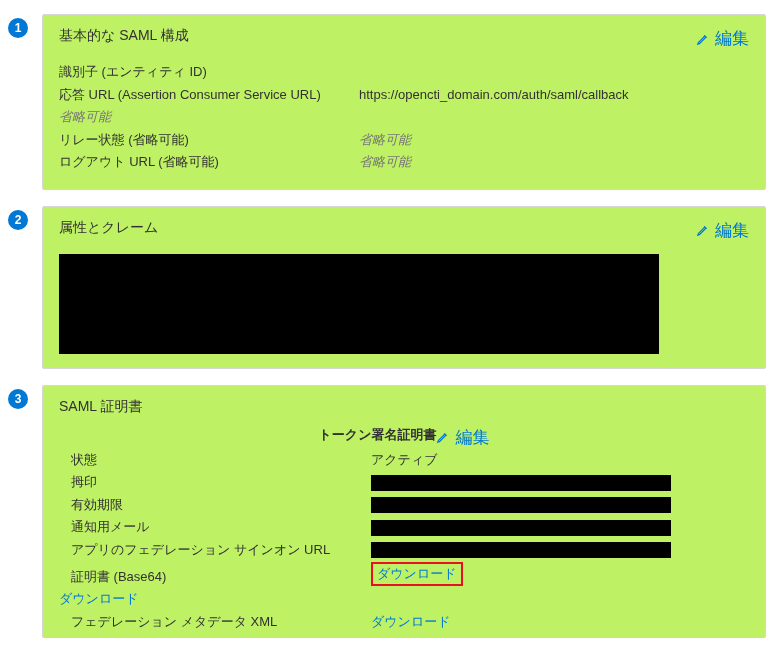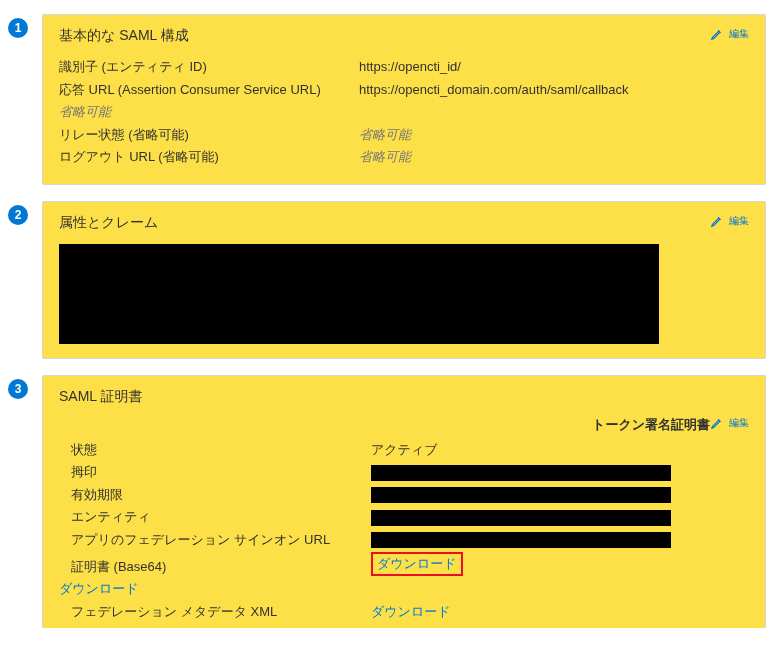--- a/index.html
+++ b/index.html
@@ -16,34 +16,34 @@
     background: #0078d4; color: #fff;
     display: flex; align-items: center; justify-content: center;
     font-weight: 600; font-size: 12px;
     flex-shrink: 0;
     margin-top: 4px;
   }
   .card {
     flex: 1;
     margin-left: 14px;
     border: 1px solid #d6d6d6;
-    background: #fde047;
+    background: #bef264;
     padding: 12px 16px 14px 16px;
     border-radius: 2px;
     position: relative;
   }
   .card-header {
     display: flex; justify-content: space-between; align-items: flex-start;
     margin-bottom: 12px;
   }
   .card-title { font-size: 14px; color: #323130; }
   .subhead { font-weight: 700; font-size: 13px; margin-bottom: 6px; }
   .edit-btn {
     display: inline-flex; align-items: center; gap: 5px;
-    color: #0078d4; cursor: pointer; font-size: 10px;
+    color: #0078d4; cursor: pointer; font-size: 17px;
     background: none; border: none;
   }
   .edit-btn svg { width: 14px; height: 14px; stroke: #0078d4; fill: none; }
   .kv { display: flex; margin-bottom: 3px; line-height: 1.5; align-items: flex-end; }
   .kv .k { width: 300px; flex-shrink: 0; color: #323130; }
   .kv .v { flex: 1; color: #323130; }
   .kv .optional { color: #767676; font-style: italic; }
   .link { color: #0078d4; cursor: pointer; }
   .redacted {
     background: #000;
@@ -79,21 +79,20 @@
         <svg viewBox="0 0 24 24" stroke-width="2">
             <path d="M3 21l3-1 11-11-2-2L4 18l-1 3z"></path>
             <path d="M14 6l4 4"></path>
           </svg>
         <span>編集</span>
       </button>
     </div>
     <div>
       <div class="kv">
         <div class="k">識別子 (エンティティ ID)</div>
-        <div class="v">https://opencti_id/</div>
       </div>
       <div class="kv">
         <div class="k">応答 URL (Assertion Consumer Service URL)</div>
         <div class="v">https://opencti_domain.com/auth/saml/callback</div>
       </div>
       <div class="kv">
         <div class="v optional">省略可能</div>
       </div>
       <div class="kv">
         <div class="k">リレー状態 (省略可能)</div>
@@ -122,21 +121,21 @@
     </div>
     <div class="redacted"></div>
   </div>
 </div>
 
 <div class="row" style="margin-bottom:0">
   <div class="badge">3</div>
   <div class="card cert-block" style="border-bottom:none; padding-bottom:4px;">
     <div class="card-title" style="margin-bottom:10px">SAML 証明書</div>
 
-    <div style="display:flex; justify-content:flex-end; align-items:flex-start;">
+    <div style="display:flex; justify-content:center; align-items:flex-start;">
       <div class="subhead">トークン署名証明書</div>
       <button class="edit-btn">
         <svg viewBox="0 0 24 24" stroke-width="2">
             <path d="M3 21l3-1 11-11-2-2L4 18l-1 3z"></path>
             <path d="M14 6l4 4"></path>
           </svg>
         <span>編集</span>
       </button>
     </div>
 
@@ -146,21 +145,21 @@
     </div>
     <div class="kv">
       <div class="k">拇印</div>
       <div class="v"><span class="redacted-inline"></span></div>
     </div>
     <div class="kv">
       <div class="k">有効期限</div>
       <div class="v"><span class="redacted-inline"></span></div>
     </div>
     <div class="kv">
-      <div class="k">エンティティ</div>
+      <div class="k">通知用メール</div>
       <div class="v"><span class="redacted-inline"></span></div>
     </div>
     <div class="kv">
       <div class="k">アプリのフェデレーション サインオン URL</div>
       <div class="v"><span class="redacted-inline"></span></div>
     </div>
     <div class="kv">
       <div class="k">証明書 (Base64)</div>
       <div class="v">
         <span class="highlight-box">

